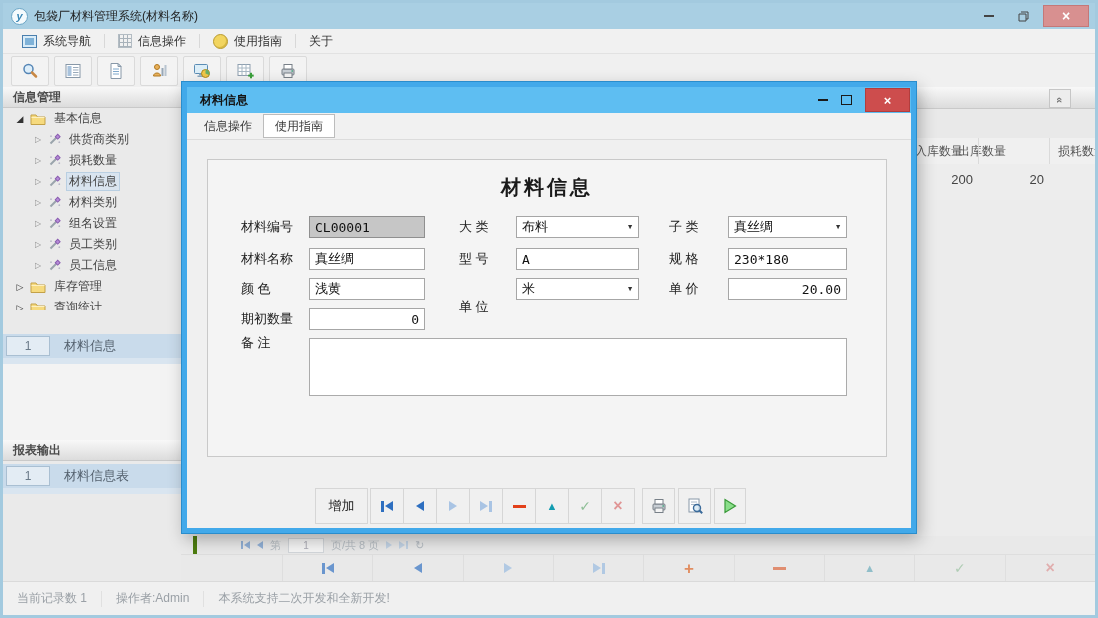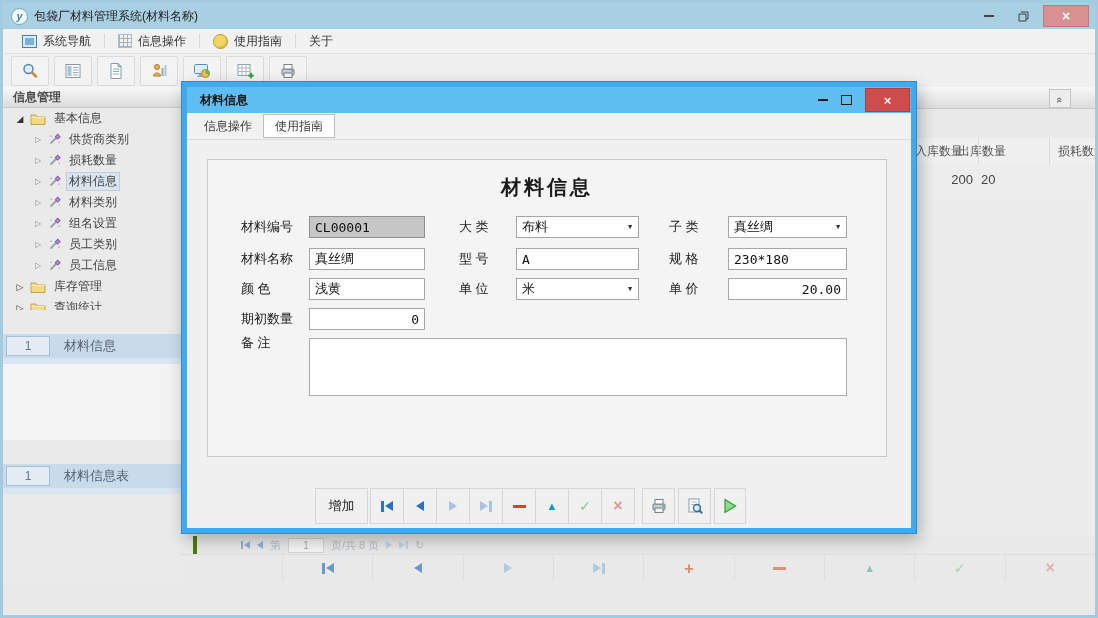--- a/index.html
+++ b/index.html
@@ -342,20 +342,21 @@
         </div>
       </div>
 
       <div class="list-row" style="top:247px">
         <span class="num-cell">1</span>
         <span class="list-label">材料信息</span>
       </div>
       <div class="list-strip" style="top:271px"></div>
       <div class="white-panel" style="top:277px;height:76px"></div>
 
+      <div class="shdr" style="top:353px">报表输出</div>
       <div class="list-row" style="top:377px">
         <span class="num-cell">1</span>
         <span class="list-label">材料信息表</span>
       </div>
       <div class="list-strip" style="top:401px"></div>
     </div>
 
     <div class="content">
       <div class="phdr">
         <span class="collapse-btn">
@@ -365,21 +366,21 @@
 
       <div class="ghdr">
         <span class="gh" style="left:722px;width:60px;text-align:right">入库数量</span>
         <span class="gh" style="left:768px;width:66px;text-align:center">出库数量</span>
         <span class="gh" style="left:877px;width:80px">损耗数量</span>
       </div>
       <span class="gsep" style="left:797px"></span>
       <span class="gsep" style="left:868px"></span>
       <div class="grow">
         <span class="gv" style="left:712px;width:80px;text-align:right">200</span>
-        <span class="gv" style="left:800px;width:63px;">20</span>
+        <span class="gv" style="left:800px;width:63px;text-align:right">20</span>
       </div>
       <div class="gbody"></div>
 
       <div class="pager">
         <span class="navi b-on">
             <span class="vbar sm"></span>
             <span class="tri-l sm"></span>
           </span>
         <span class="navi b-on">
             <span class="tri-l sm"></span>
@@ -433,20 +434,27 @@
         <span class="bcell">
             <span class="glyph-post faded">✓</span>
           </span>
         <span class="bcell">
             <span class="glyph-cancel faded">×</span>
           </span>
       </div>
     </div>
   </div>
 
+  <div class="statusbar">
+    <span>当前记录数 1</span>
+    <span class="ssep"></span>
+    <span>操作者:Admin</span>
+    <span class="ssep"></span>
+    <span>本系统支持二次开发和全新开发!</span>
+  </div>
 
   <div class="dialog">
     <div class="dtitle">
       <span class="dtext">材料信息</span>
       <span class="dwc">
         <span class="dmin"></span>
         <span class="dmax"></span>
         <span class="dclose">×</span>
       </span>
     </div>
@@ -474,21 +482,21 @@
 
         <span class="flabel" style="left:33px;top:88px">材料名称</span>
         <input class="ffield" style="left: 101px; top: 88px; width: 116px;" value="真丝绸">
         <span class="flabel" style="left:251px;top:88px">型 号</span>
         <input class="ffield" style="left: 308px; top: 88px; width: 123px;" value="A">
         <span class="flabel" style="left:461px;top:88px">规 格</span>
         <input class="ffield" style="left: 520px; top: 88px; width: 119px;" value="230*180">
 
         <span class="flabel" style="left:33px;top:118px">颜 色</span>
         <input class="ffield" style="left: 101px; top: 118px; width: 116px;" value="浅黄">
-        <span class="flabel" style="left:251px;top:118px">单 位</span>
+        <span class="flabel" style="left:251px;top:136px">单 位</span>
         <span class="combo" style="left:308px;top:118px;width:123px">
           <span>米</span>
           <span class="arrow">▼</span>
         </span>
         <span class="flabel" style="left:461px;top:118px">单 价</span>
         <input class="ffield num" style="left: 520px; top: 118px; width: 119px;" value="20.00">
 
         <span class="flabel" style="left:33px;top:148px">期初数量</span>
         <input class="ffield num" style="left: 101px; top: 148px; width: 116px;" value="0">
 

